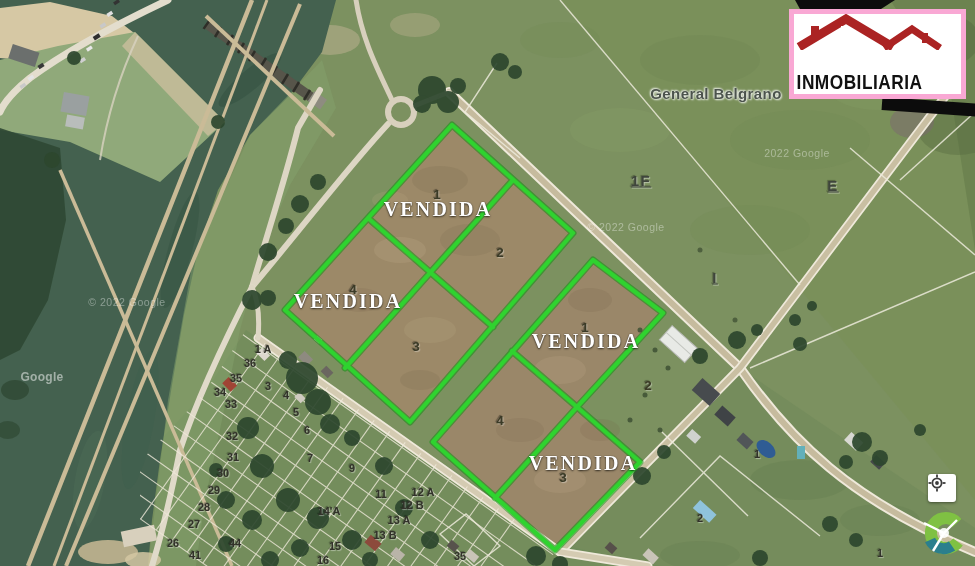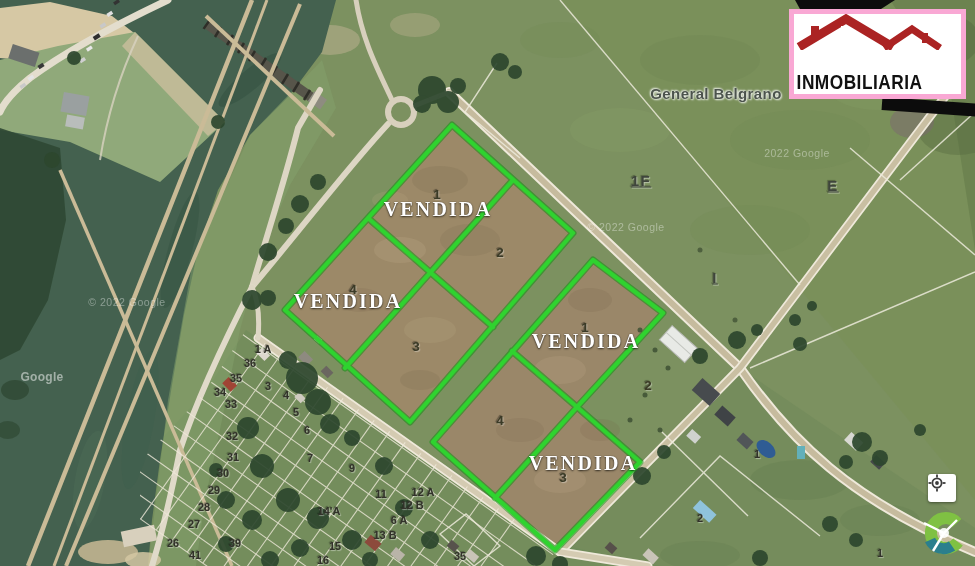--- a/index.html
+++ b/index.html
@@ -328,31 +328,31 @@
       <span class="map-label kind-parcel" style="left: 220px; top: 392px;">34</span>
       <span class="map-label kind-parcel" style="left: 231px; top: 404px;">33</span>
       <span class="map-label kind-parcel" style="left: 232px; top: 436px;">32</span>
       <span class="map-label kind-parcel" style="left: 233px; top: 457px;">31</span>
       <span class="map-label kind-parcel" style="left: 223px; top: 473px;">30</span>
       <span class="map-label kind-parcel" style="left: 214px; top: 490px;">29</span>
       <span class="map-label kind-parcel" style="left: 204px; top: 507px; text-align: center;">28</span>
       <span class="map-label kind-parcel" style="left: 194px; top: 524px;">27</span>
       <span class="map-label kind-parcel" style="left: 173px; top: 543px;">26</span>
       <span class="map-label kind-parcel" style="left: 195px; top: 555px;">41</span>
-      <span class="map-label kind-parcel" style="left: 235px; top: 543px;">39</span>
+      <span class="map-label kind-parcel" style="left: 235px; top: 543px;">44</span>
       <span class="map-label kind-parcel" style="left: 268px; top: 386px;">3</span>
       <span class="map-label kind-parcel" style="left: 286px; top: 395px;">4</span>
       <span class="map-label kind-parcel" style="left: 296px; top: 412px;">5</span>
       <span class="map-label kind-parcel" style="left: 307px; top: 430px;">6</span>
       <span class="map-label kind-parcel" style="left: 310px; top: 458px;">7</span>
       <span class="map-label kind-parcel" style="left: 352px; top: 468px;">9</span>
       <span class="map-label kind-parcel" style="left: 381px; top: 494px;">11</span>
       <span class="map-label kind-parcel" style="left: 423px; top: 492px;">12 A</span>
       <span class="map-label kind-parcel" style="left: 412px; top: 505px;">12 B</span>
-      <span class="map-label kind-parcel" style="left: 399px; top: 520px;">6 A</span>
+      <span class="map-label kind-parcel" style="left: 399px; top: 520px;">13 A</span>
       <span class="map-label kind-parcel" style="left: 385px; top: 535px;">13 B</span>
       <span class="map-label kind-parcel" style="left: 329px; top: 511px;">14'A</span>
       <span class="map-label kind-parcel" style="left: 335px; top: 546px;">15</span>
       <span class="map-label kind-parcel" style="left: 323px; top: 560px;">16</span>
       <span class="map-label kind-parcel" style="left: 460px; top: 556px;">35</span>
       <span class="map-label kind-parcel" style="left: 757px; top: 454px;">1</span>
       <span class="map-label kind-parcel" style="left: 700px; top: 518px;">2</span>
       <span class="map-label kind-parcel" style="left: 880px; top: 553px;">1</span>
       <span class="map-label kind-watermark" style="left: 127px; top: 302px;">© 2022 Google</span>
       <span class="map-label kind-watermark" style="left: 797px; top: 153px;">2022 Google</span>

